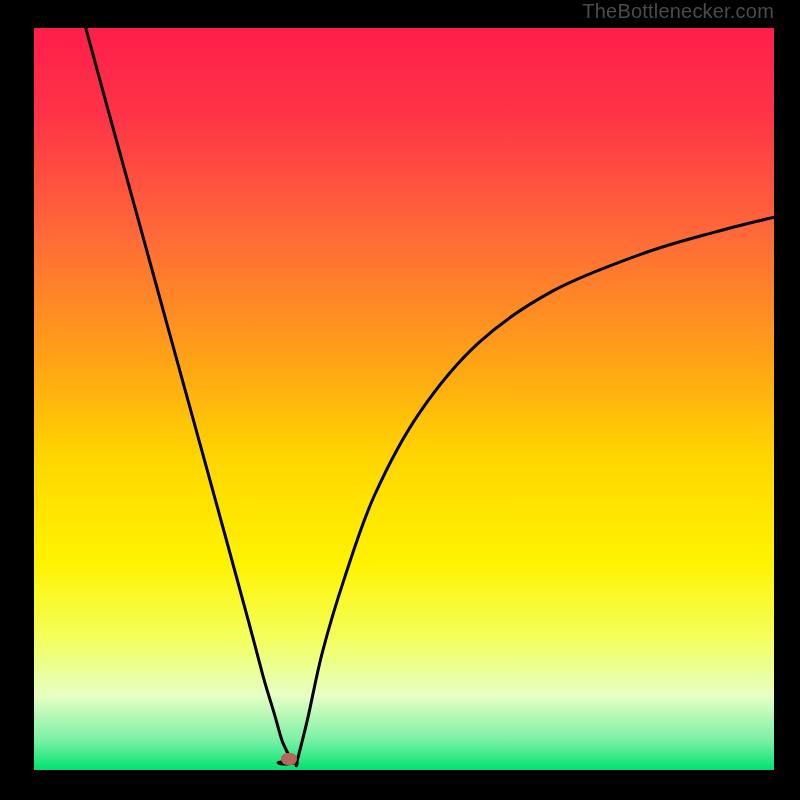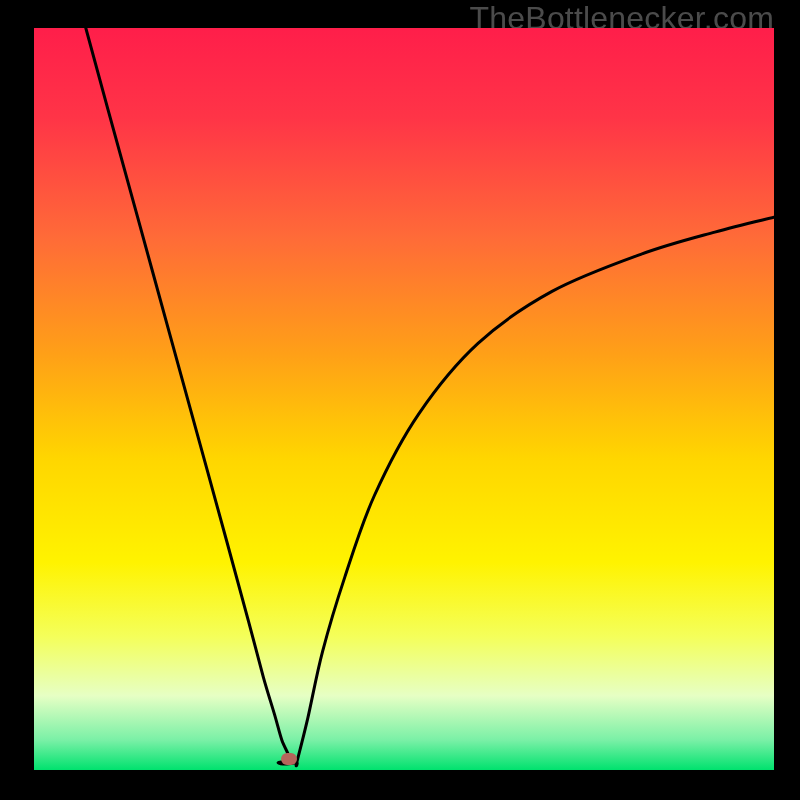--- a/index.html
+++ b/index.html
@@ -43,21 +43,21 @@
     height: 12px;
     border-radius: 6px;
     background: #b5655b;
     transform: translate(-50%, -50%);
   }
   .watermark {
     position: absolute;
     top: 0px;
     right: 26px;
     color: #4b4b4b;
-    font-size: 32px;
+    font-size: 20px;
     font-weight: 500;
     letter-spacing: 0.2px;
     margin-left: 48px;
     -webkit-font-smoothing: antialiased;
   }
 </style>
 </head>
 <body>
 
 <div class="frame">

